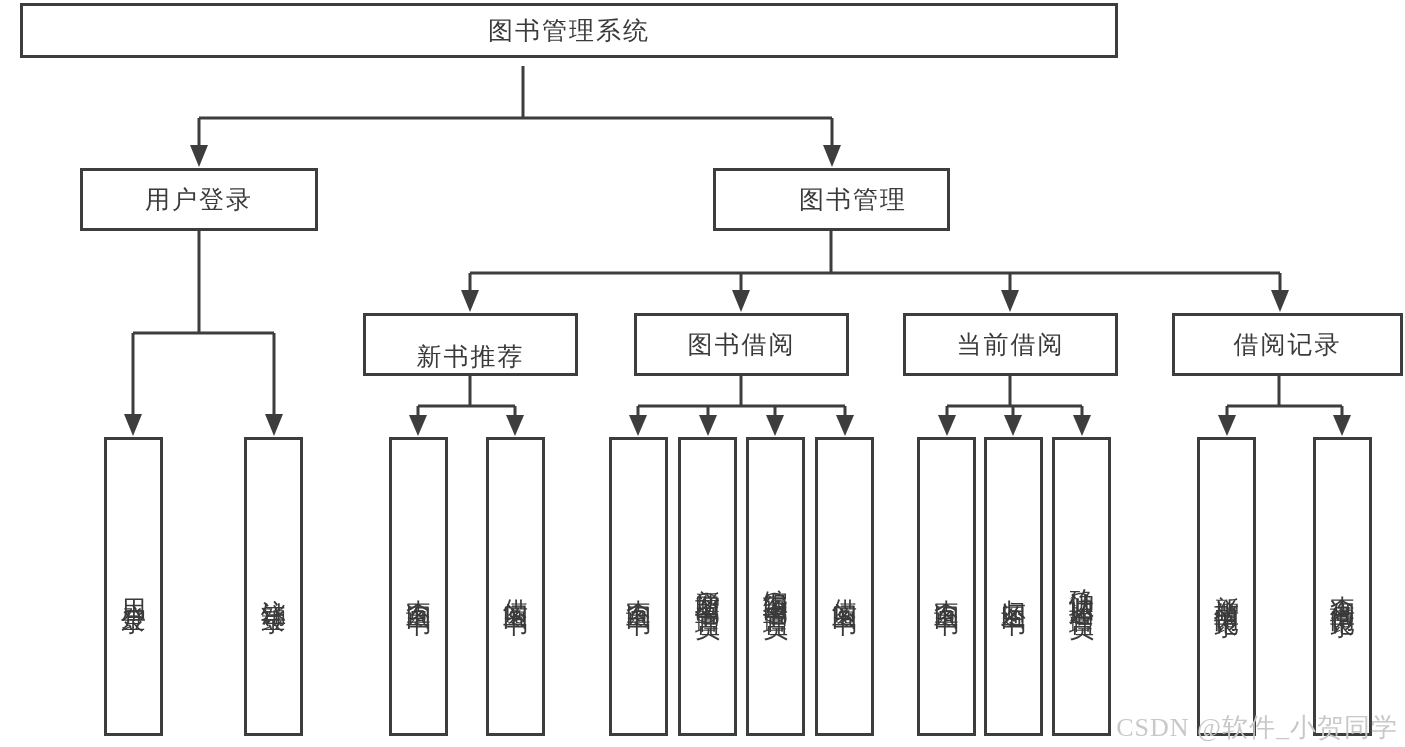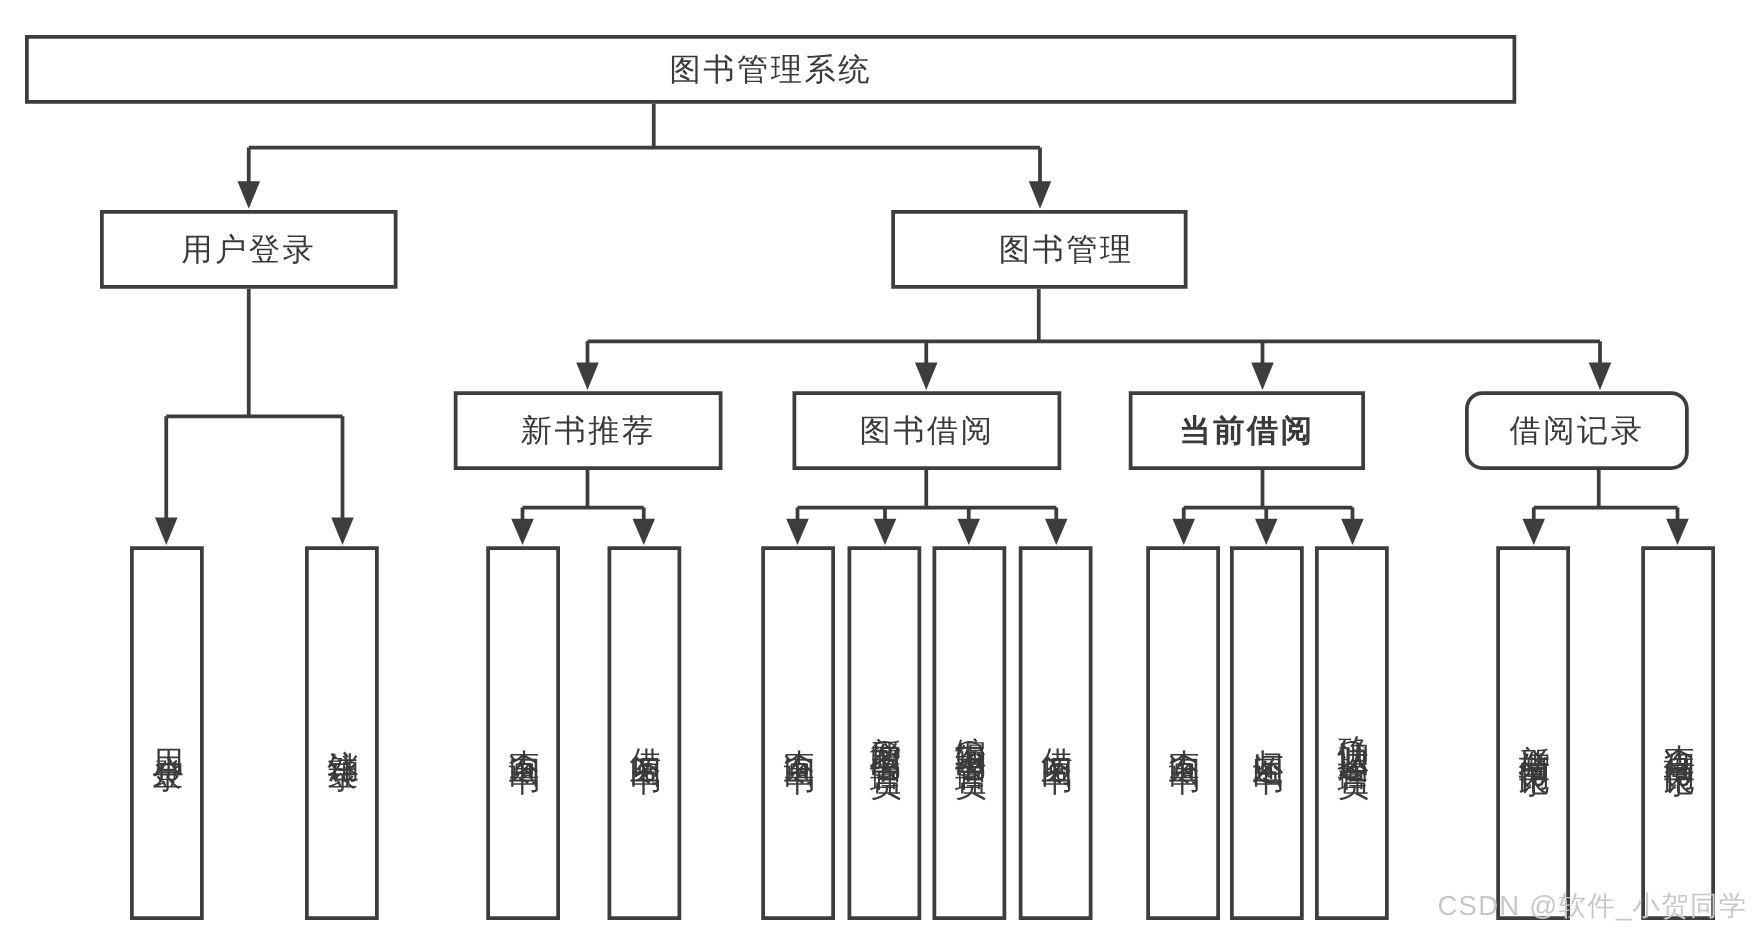--- a/index.html
+++ b/index.html
@@ -29,24 +29,25 @@
     letter-spacing: 4px;
     line-height: 1;
   }
   svg.connectors { position: absolute; left: 0; top: 0; pointer-events: none; }
   svg.connectors path { stroke: var(--line, #3d3d3d); stroke-width: 3; fill: none; }
   svg.connectors polygon { fill: var(--line, #3d3d3d); stroke: none; }
   .watermark {
     position: absolute;
     top: 710px;
     right: 7px;
-    font-size: 22px;
+    font-size: 26px;
     letter-spacing: 1px;
     color: var(--watermark, #c8c8c8);
     white-space: nowrap;
+    font-family: Liberation Serif, serif;
   }
 </style>
 </head>
 <body>
 
 <div class="canvas">
 
   <svg class="connectors" width="1405" height="747" viewBox="0 0 1405 747">
     <g>
       <path d="M523 66 V118 M199 118 H832 M199 118 V146 M832 118 V146"></path>
@@ -83,41 +84,41 @@
       <polygon points="1004,415 1022,415 1013,436"></polygon>
       <polygon points="1073,415 1091,415 1082,436"></polygon>
     </g>
     <g>
       <path d="M1279 376 V406 M1227 406 H1342 M1227 406 V416 M1342 406 V416"></path>
       <polygon points="1218,415 1236,415 1227,436"></polygon>
       <polygon points="1333,415 1351,415 1342,436"></polygon>
     </g>
   </svg>
 
-  <div class="box hbox" style="left:20px; top:28px; width:1193px; height:55px;align-items:center;">
+  <div class="box hbox" style="left:20px; top:3px; width:1098px; height:55px;align-items:center;">
     <span>图书管理系统</span>
   </div>
 
   <div class="box hbox" style="left:80px; top:168px; width:238px; height:63px;">
     <span>用户登录</span>
   </div>
   <div class="box hbox" style="left:713px; top:168px; width:237px; height:63px;padding-left:43px;">
     <span>图书管理</span>
   </div>
 
-  <div class="box hbox" style="left:363px; top:313px; width:215px; height:63px;">
+  <div class="box hbox" style="left:363px; top:313px; width:215px; height:63px;align-items:flex-end;">
     <span>新书推荐</span>
   </div>
   <div class="box hbox" style="left:634px; top:313px; width:215px; height:63px;justify-content:center;">
     <span>图书借阅</span>
   </div>
-  <div class="box hbox" style="left:903px; top:313px; width:189px; height:63px;font-weight:bold;">
+  <div class="box hbox" style="left:903px; top:313px; width:215px; height:63px;">
     <span>当前借阅</span>
   </div>
-  <div class="box hbox" style="left:1172px; top:313px; width:179px; height:63px;border-radius:14px;">
+  <div class="box hbox" style="left:1172px; top:313px; width:231px; height:63px;">
     <span>借阅记录</span>
   </div>
 
   <div class="box vbox" style="left:104px; top:437px; width:59px; height:299px;">
     <span class="vlabel">用户登录</span>
   </div>
   <div class="box vbox" style="left:244px; top:437px; width:59px; height:299px;">
     <span class="vlabel">注销登录</span>
   </div>
 

